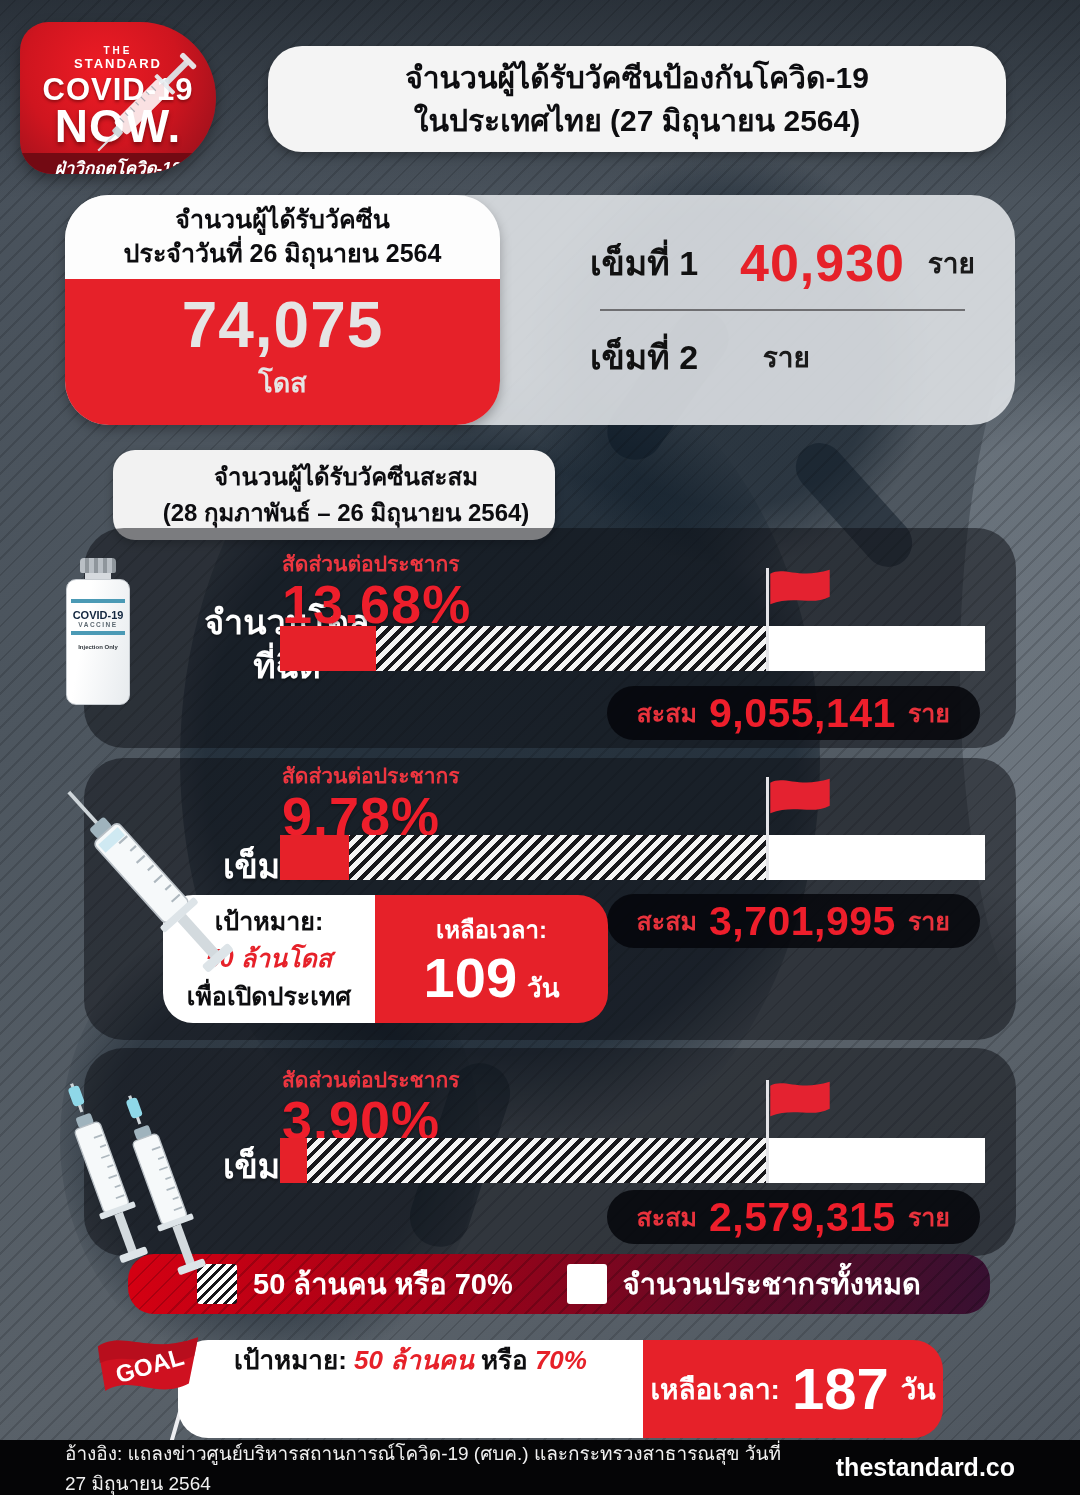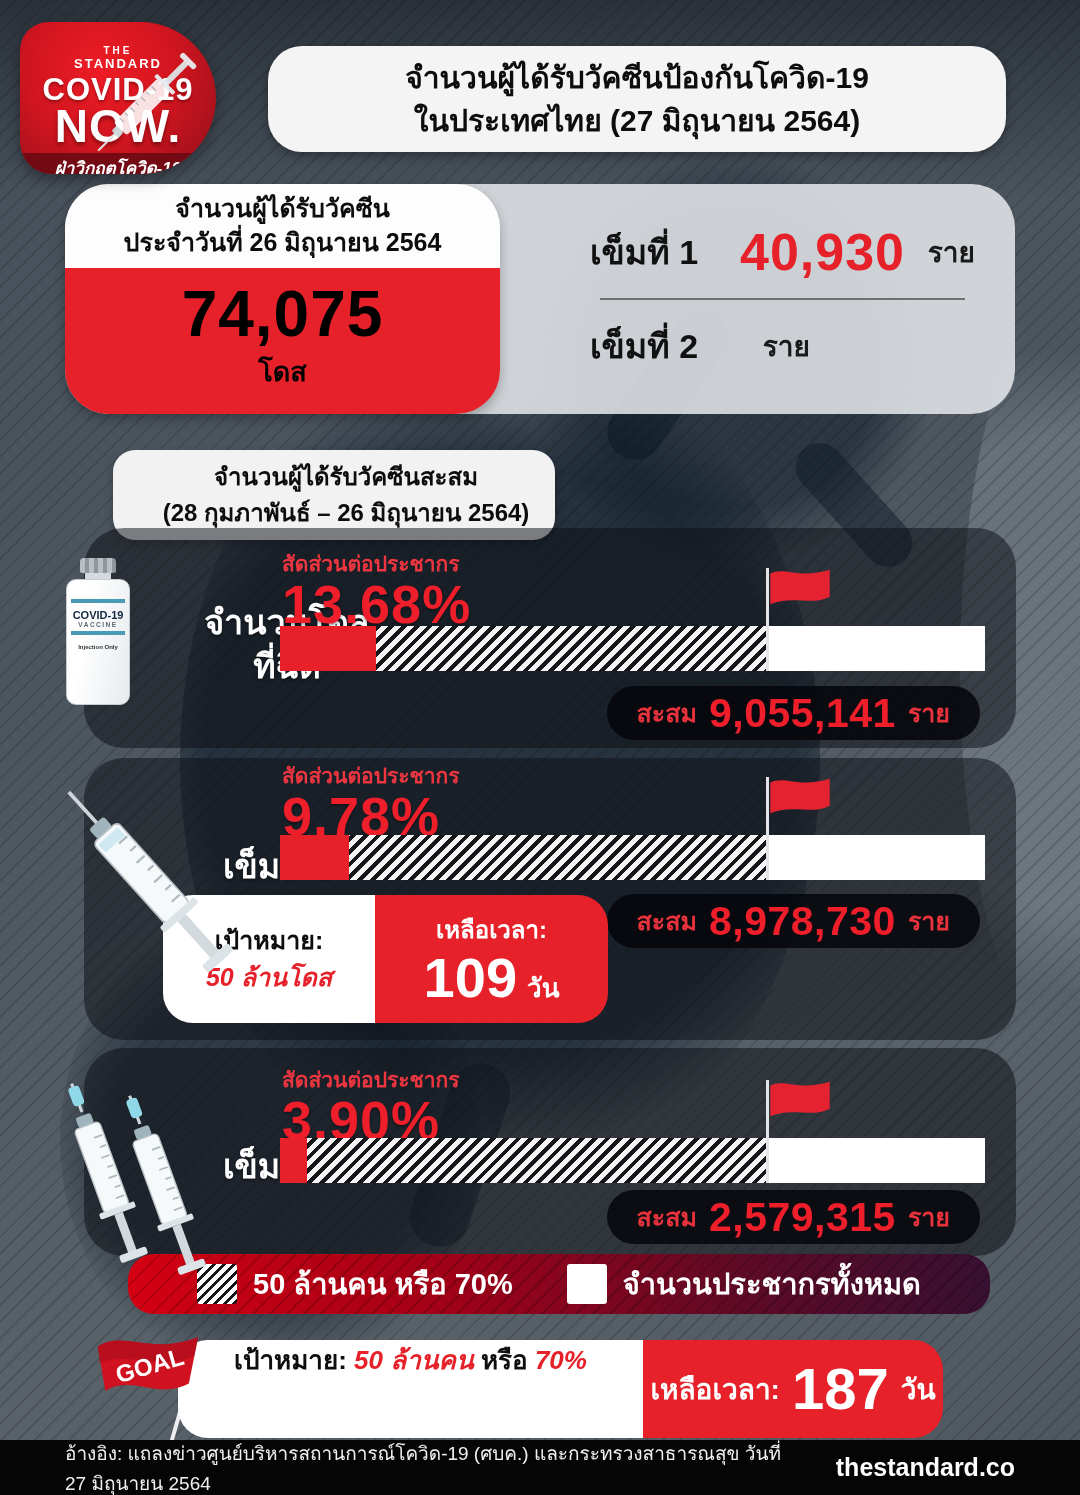--- a/index.html
+++ b/index.html
@@ -42,28 +42,28 @@
   .logo-syr{ position:absolute; right:-26px; top:-14px; width:190px; height:190px; opacity:.95;
     transform:rotate(-45deg) scale(.72); transform-origin:center; }
 
   
   .title-box{ position:absolute; z-index:2; left:268px; top:46px; width:738px; height:106px;
     background:#f4f4f4; border-radius:34px; display:flex; flex-direction:column; justify-content:center;
     text-align:center; box-shadow:0 4px 10px rgba(0,0,0,.3); }
   .title-box div{ color:#0d0d10; font-weight:800; font-size:30px; line-height:1.45; }
 
   
-  .daily{ position:absolute; z-index:2; left:65px; top:184px; width:950px; height:230px;
+  .daily{ position:absolute; z-index:2; left:65px; top:195px; width:950px; height:230px;
     background:rgba(226,230,233,.88); border-radius:44px; }
   .daily-card{ position:absolute; left:0; top:0; width:435px; height:230px; border-radius:44px;
     overflow:hidden; box-shadow:0 5px 12px rgba(0,0,0,.28); }
   .daily-card-top{ height:84px; background:#fdfdfd; display:flex; flex-direction:column;
     justify-content:center; text-align:center; }
   .daily-card-top div{ color:#0d0d10; font-weight:800; font-size:25px; line-height:1.35; }
-  .daily-card-bot{ height:146px; background:#e62129; text-align:center; color:#000000; }
+  .daily-card-bot{ height:146px; background:#e62129; text-align:center; color:#e5e5e5; }
   .daily-total{ font-weight:800; font-size:64px; line-height:1; padding-top:14px; letter-spacing:1px; }
   .daily-unit{ font-weight:700; font-size:27px; margin-top:4px; }
   .daily-rows{ position:absolute; left:455px; top:0; width:495px; height:230px;
     display:flex; flex-direction:column; justify-content:center; padding:0 40px 0 70px; }
   .d-row{ display:flex; align-items:center; height:92px; }
   .d-row .lab{ width:150px; color:#111; font-weight:800; font-size:34px; }
   .d-row .val{ flex:1; text-align:center; color:#e62129; font-weight:800; font-size:52px; letter-spacing:1px; }
   .d-row .unt{ width:70px; text-align:right; color:#1a1a1a; font-weight:600; font-size:28px; }
   .d-div{ height:2px; background:#6f6f72; margin:0 10px; }
 
@@ -316,26 +316,27 @@
     <div class="bar">
       <div class="hatch"></div>
       <div class="fill" style="width: 9.78%;"></div>
       <div class="pole"></div>
       <svg class="flag" viewBox="0 0 66 48">
         <path d="M2,8 C16,0 32,14 64,4 L64,32 C46,42 26,30 2,40 Z" fill="#e42230"></path>
       </svg>
     </div>
     <div class="sum-pill">
       <span class="sum-lab">สะสม</span>
-      <span class="sum-num">8,978,730</span>
+      <span class="sum-num">3,701,995</span>
       <span class="sum-unit">ราย</span>
     </div>
     <div class="target-box">
       <div class="t1">เป้าหมาย:</div>
       <div class="t2">50 ล้านโดส</div>
+      <div class="t3">เพื่อเปิดประเทศ</div>
     </div>
     <div class="time-box">
       <div class="tl">เหลือเวลา:</div>
       <div class="row">
         <span class="days">109</span>
         <span class="du">วัน</span>
       </div>
     </div>
   </section>
 

